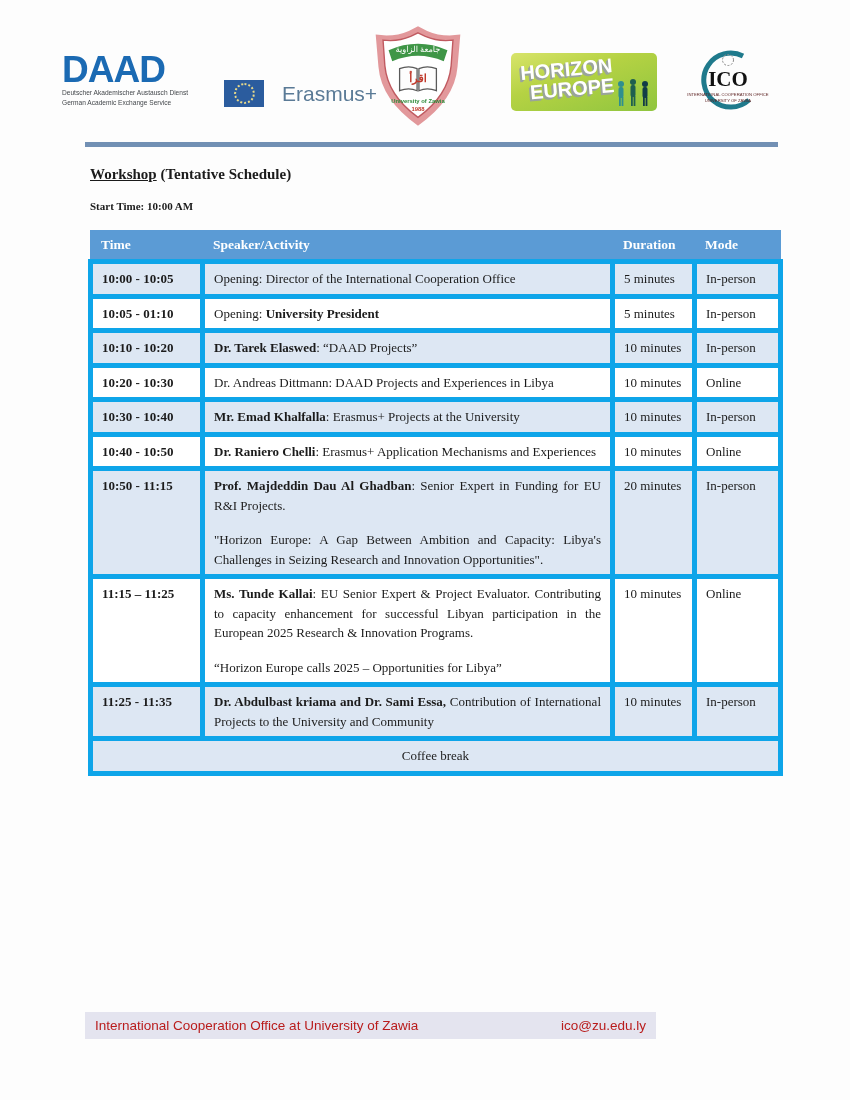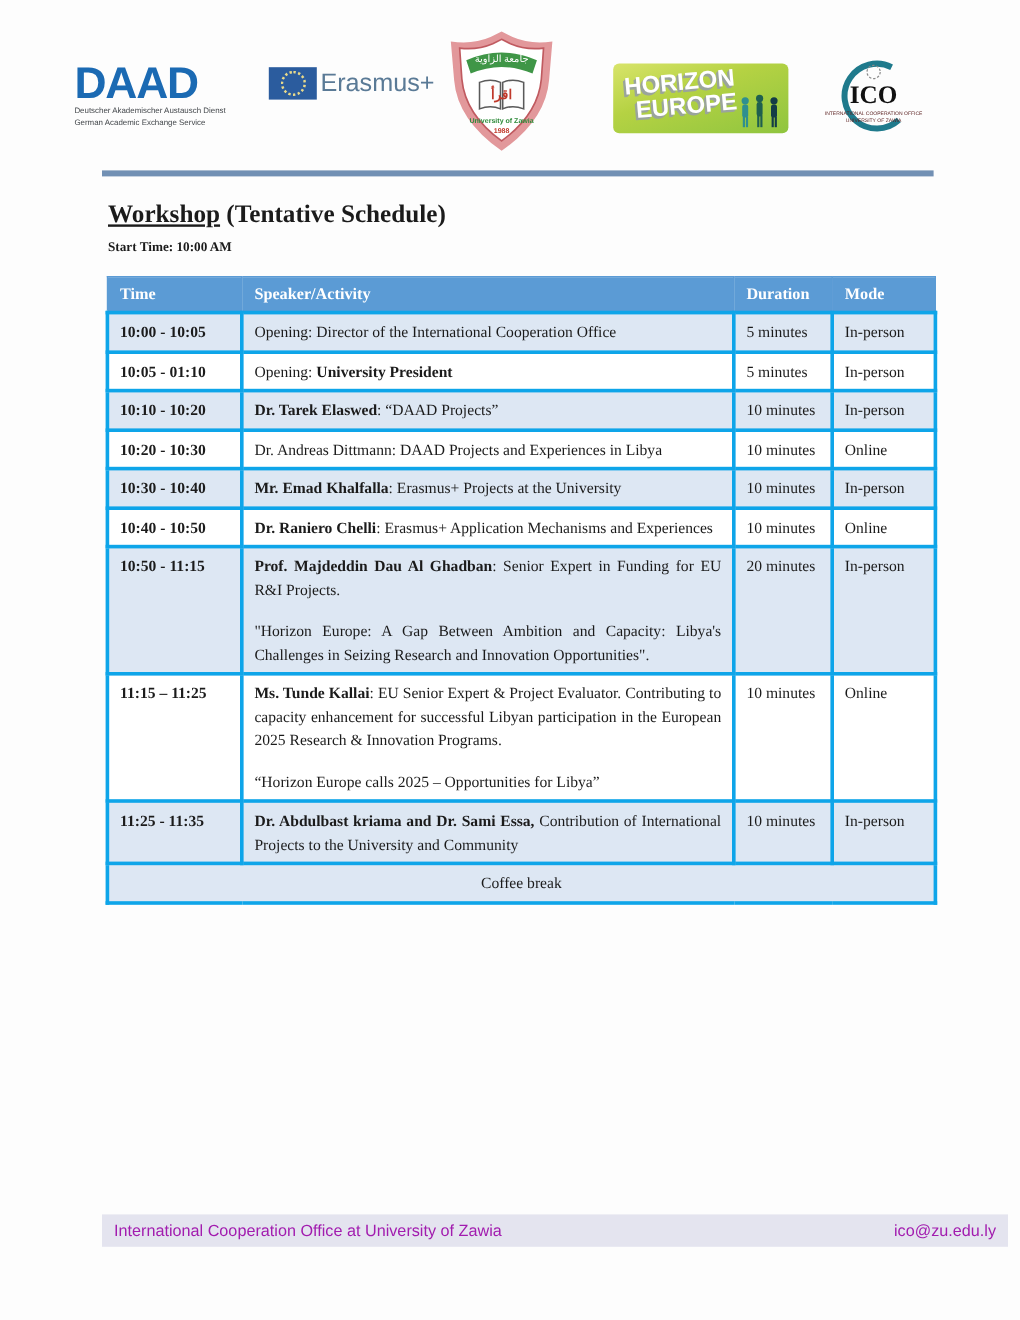--- a/index.html
+++ b/index.html
@@ -6,65 +6,65 @@
   body{width:850px;height:1100px;position:relative;overflow:hidden;
        font-family:"Liberation Serif",serif;color:#1b1b1b;}
 
   
   .logo-row{position:absolute;left:0;top:0;width:684px;height:140px;}
   .logo-daad{position:absolute;left:62px;top:53px;width:135px;}
   .daad-word{font-family:"Liberation Sans",sans-serif;font-weight:bold;
              font-size:37px;line-height:34px;color:#1b6ab3;letter-spacing:-1px;}
   .daad-sub{font-family:"Liberation Sans",sans-serif;font-size:6.6px;color:#44484c;
             margin-top:2px;line-height:7.5px;}
-  .logo-erasmus{position:absolute;left:224px;top:56px;display:flex;align-items:center;gap:3px;}
+  .logo-erasmus{position:absolute;left:224px;top:80px;display:flex;align-items:center;gap:18px;}
   .eu-flag{width:40px;height:27px;background:#2b5c9e;display:flex;align-items:center;justify-content:center;}
   .eu-stars{width:17px;height:17px;border:2px dotted #e8d98a;border-radius:50%;}
   .erasmus-text{font-family:"Liberation Sans",sans-serif;font-size:21px;color:#5a7a96;}
   .logo-shield{position:absolute;left:372px;top:24px;}
   .logo-horizon{position:absolute;left:511px;top:53px;width:146px;height:58px;border-radius:5px;
                 background:linear-gradient(160deg,#d8e46a 0%,#b5d243 40%,#8fc53f 100%);
                 overflow:hidden;}
   .hz-text{position:absolute;left:10px;top:6px;transform:rotate(-5deg);
            font-family:"Liberation Sans",sans-serif;font-weight:bold;color:#ffffff;
            text-shadow:-2px 2px 0 #9aa49b,-1px 1px 0 #9aa49b;line-height:20px;font-size:20px;letter-spacing:0px;}
   .hz2{margin-left:8px;}
   .hz-people{position:absolute;right:4px;bottom:4px;}
   .logo-ico{position:absolute;left:687px;top:50px;}
 
   
   .top-rule{position:absolute;left:85px;top:142px;width:693px;height:5px;background:#7290b4;}
-  .h-title{position:absolute;left:90px;top:166px;font-size:21px;font-weight:bold;}
+  .h-title{position:absolute;left:90px;top:166px;font-size:15px;font-weight:bold;}
   .h-title .u{text-decoration:underline;}
   .h-start{position:absolute;left:90px;top:200px;font-size:11px;font-weight:bold;}
 
   
   .schedule{position:absolute;left:88px;top:230px;width:690px;border-collapse:collapse;
             table-layout:fixed;font-size:13px;}
   .schedule col.w-time{width:112px;}
   .schedule col.w-speaker{width:410px;}
   .schedule col.w-dur{width:82px;}
   .schedule col.w-mode{width:86px;}
   .schedule th{background:#5b9bd5;color:#ffffff;text-align:left;font-size:13.5px;
                padding:6px 10px;border:1px solid #5b9bd5;border-bottom:2px solid #4a7ebd;}
-  .schedule td{border:3px solid #0ea5e9;vertical-align:top;padding:5px 9px;line-height:1.5;
+  .schedule td{border:5px solid #0ea5e9;vertical-align:top;padding:5px 9px;line-height:1.5;
                background:#ffffff;font-family:Liberation Serif, serif;}
   .schedule tr.shaded td{background:#dde7f3;}
   .c-time{font-weight:bold;white-space:nowrap;}
   .c-speaker{text-align:justify;}
   .c-speaker.center{text-align:center;}
   .c-speaker p{margin:0;}
   .c-speaker p + p{margin-top:15px;}
   .span-cell{text-align:center;padding:2px 4px;}
 
   
-  .page-footer{position:absolute;left:85px;top:1012px;width:755px;height:27px;
+  .page-footer{position:absolute;left:85px;top:1012px;width:571px;height:27px;
                background:#e4e4ef;display:flex;align-items:center;justify-content:space-between;
                padding:0 10px;box-sizing:border-box;
-               font-family:"Liberation Sans",sans-serif;font-size:13.5px;color:#a21caf;}
+               font-family:"Liberation Sans",sans-serif;font-size:13.5px;color:#b91c1c;}
 </style>
 </head>
 <body>
 
 <div class="logo-row">
 
   <div class="logo-daad">
     <div class="daad-word">DAAD</div>
     <div class="daad-sub">Deutscher Akademischer Austausch Dienst</div>
     <div class="daad-sub">German Academic Exchange Service</div>

